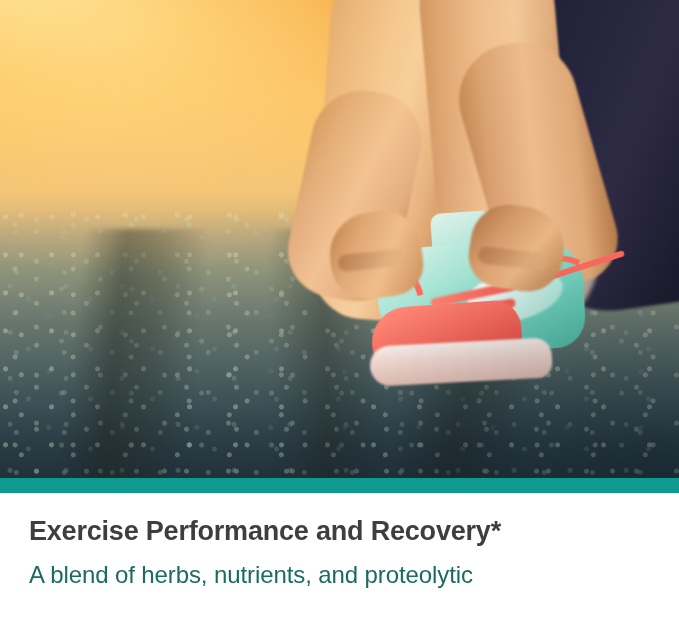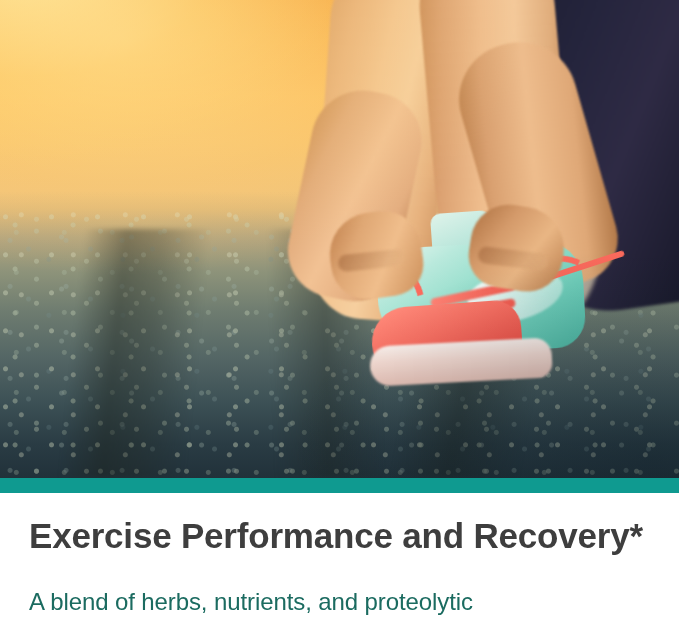--- a/index.html
+++ b/index.html
@@ -334,38 +334,38 @@
     width: 679px;
     height: 143px;
     background: #ffffff;
     padding: 0 29px;
     box-sizing: border-box;
   }
 
   .headline {
     margin: 0;
     padding-top: 22px;
-    font-size: 35px;
+    font-size: 27px;
     font-weight: 600;
     line-height: 1.2;
     letter-spacing: -0.2px;
     color: #3e3e3e;
   }
 
   .subcopy {
     margin: 0;
     padding-top: 13px;
     font-size: 24px;
     font-weight: 400;
     line-height: 1.28;
     letter-spacing: -0.1px;
     color: #1b6b60;
     max-width: 600px;
   }
-  .subcopy .line { display: block; margin-top: 17px; }
+  .subcopy .line { display: block; }
 </style>
 </head>
 <body>
 
 <div class="product-card">
 
   <div class="hero-photo" aria-label="Runner crouching on a mossy rock at sunset, tying the coral laces of a mint-green running shoe">
 
     <div class="photo-layer layer-sky"></div>
     <div class="photo-layer layer-ground"></div>

